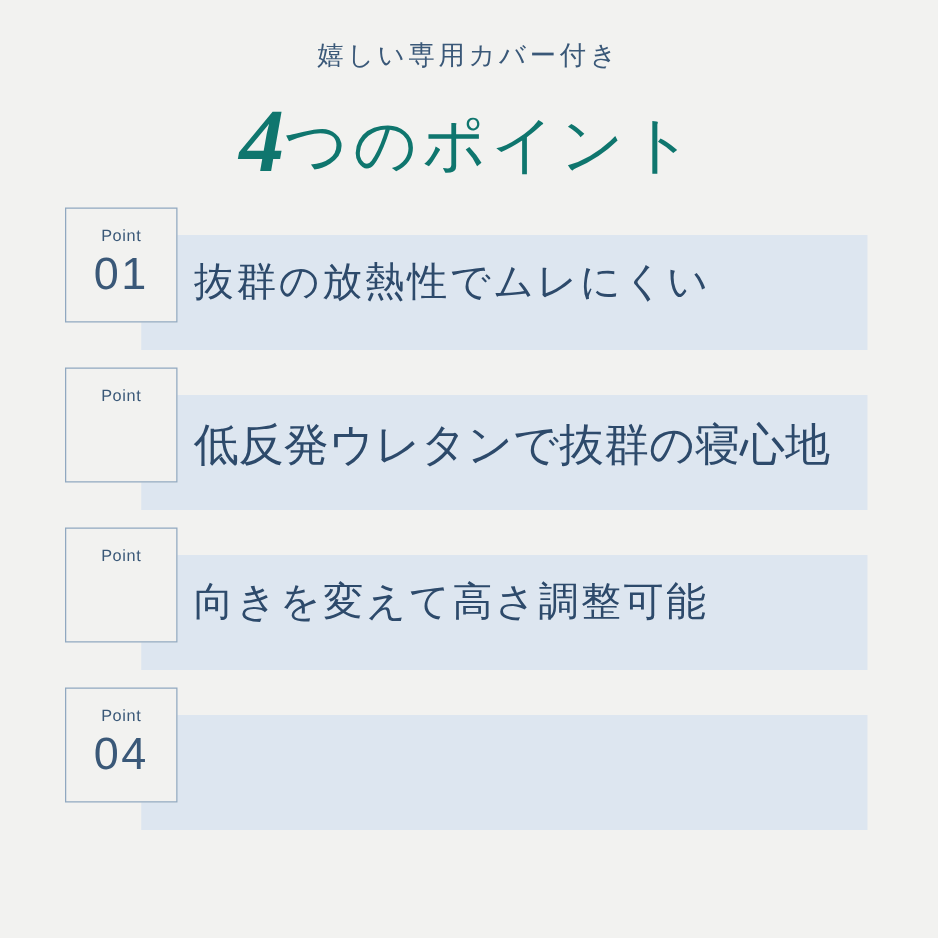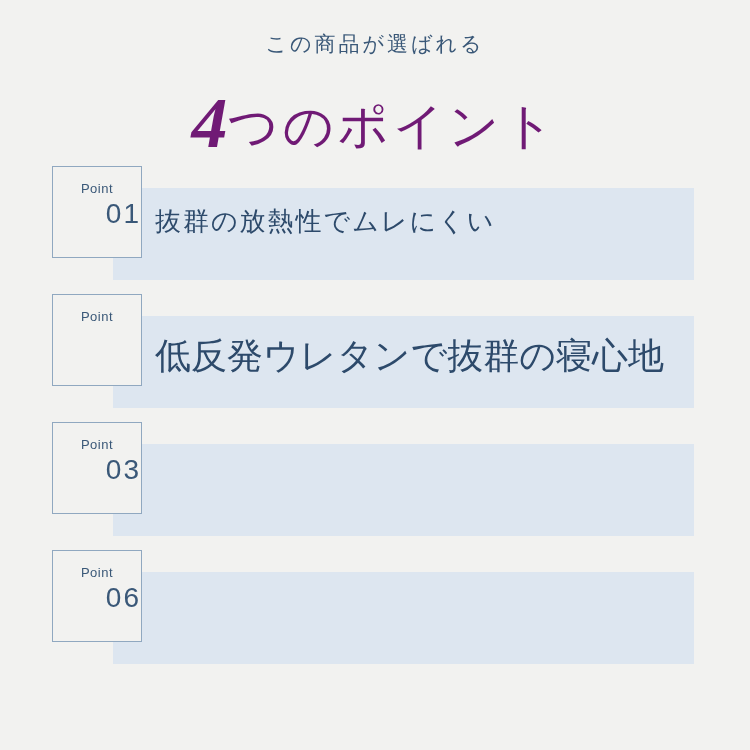--- a/index.html
+++ b/index.html
@@ -24,22 +24,22 @@
     text-align: center;
     padding-top: 30px;
   }
   .heading-sub {
     font-size: 21px;
     letter-spacing: 3px;
     color: #3a5878;
     font-family: "Liberation Serif", "DejaVu Serif", serif;
   }
   .heading-main {
-    margin-top: 24px;
-    color: #701a75;
+    margin-top: 14px;
+    color: #0f766e;
     letter-spacing: 2px;
     white-space: nowrap;
   }
   .heading-main .num {
     font-size: 72px;
     font-style: italic;
     font-weight: bold;
     letter-spacing: 0px;
     vertical-align: -4px;
   }
@@ -83,49 +83,48 @@
   .badge-label {
     display: block;
     font-size: 13px;
     letter-spacing: 0.5px;
     color: #3a5878;
     margin-top: 14px;
     font-family: "Liberation Sans", sans-serif;
   }
   .badge-num {
     display: block;
-    font-size: 28px;
+    font-size: 36px;
     letter-spacing: 2px;
     color: #3a5878;
     margin-top: 2px;
     font-family: "Liberation Sans", sans-serif;
     font-weight: 300;
-    text-align: right;
   }
   .point-text {
     position: absolute;
     left: 155px;
     top: 38px;
-    font-size: 26px;
+    font-size: 32px;
     color: #2d4a6b;
     letter-spacing: 2px;
     white-space: nowrap;
   }
   .point-text.small {
     font-size: 36px;
     letter-spacing: 0px;
   }
 </style>
 </head>
 <body>
 
 <div class="page">
 
   <div class="heading">
-    <div class="heading-sub">この商品が選ばれる</div>
+    <div class="heading-sub">嬉しい専用カバー付き</div>
     <div class="heading-main">
       <span class="num">4</span><span class="rest">つのポイント</span>
     </div>
   </div>
 
   <div class="points">
 
     <div class="point-row">
       <div class="bar"></div>
       <div class="badge">
@@ -140,26 +139,26 @@
       <div class="badge">
         <span class="badge-label">Point</span>
       </div>
       <div class="point-text small">低反発ウレタンで抜群の寝心地</div>
     </div>
 
     <div class="point-row">
       <div class="bar"></div>
       <div class="badge">
         <span class="badge-label">Point</span>
-        <span class="badge-num">03</span>
       </div>
+      <div class="point-text">向きを変えて高さ調整可能</div>
     </div>
 
     <div class="point-row">
       <div class="bar"></div>
       <div class="badge">
         <span class="badge-label">Point</span>
-        <span class="badge-num">06</span>
+        <span class="badge-num">04</span>
       </div>
     </div>
 
   </div>
 </div>
 
 </body></html>

